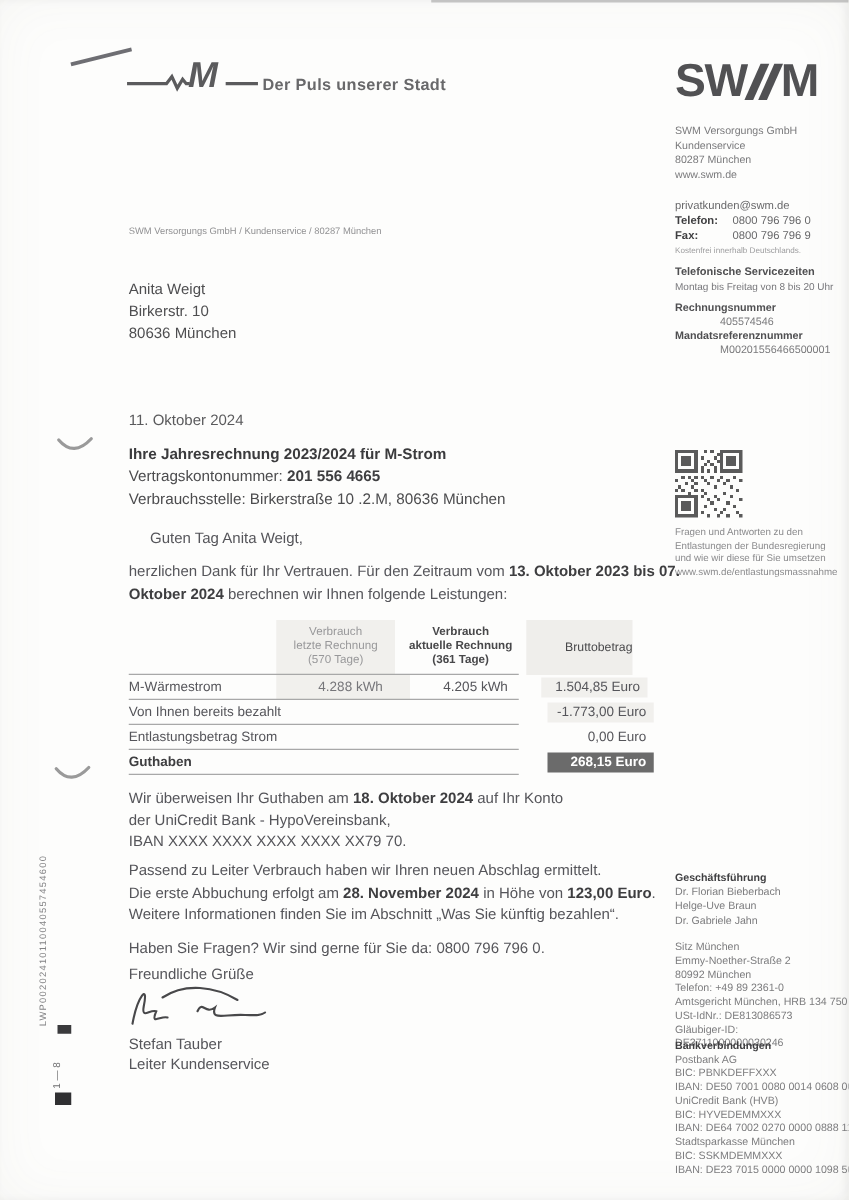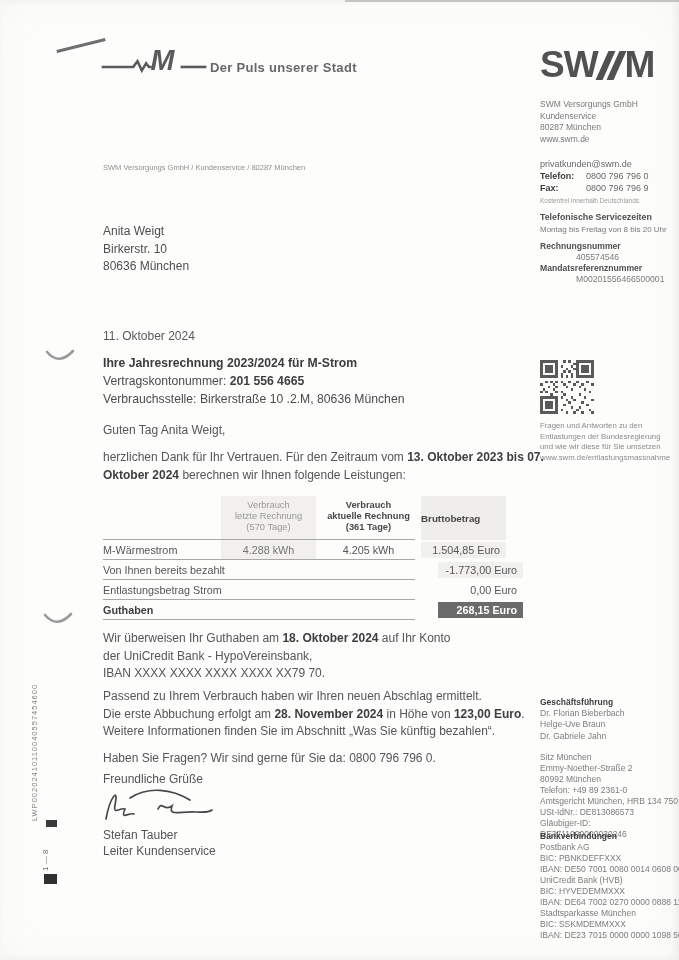--- a/index.html
+++ b/index.html
@@ -36,47 +36,47 @@
   .service-block{left:540px;top:212px;line-height:11.5px;}
   .service-block .t{font-size:8.8px;color:#4f4f51;}
   .service-block .v{font-size:8px;color:#76767a;white-space:nowrap;}
   .numbers-block{left:540px;top:241px;font-size:8.6px;line-height:11px;}
   .numbers-block .t{color:#4f4f51;}
   .numbers-block .v{color:#7a7a7c;margin-left:36px;}
 
   .qr-caption{left:540px;top:421px;font-size:7.8px;line-height:10.5px;color:#8a8a8c;white-space:nowrap;}
 
   
-  .return-line{left:103px;top:163px;font-size:7.5px;color:#909092;}
+  .return-line{left:103px;top:180px;font-size:7.5px;color:#909092;}
   .recipient{left:103px;top:175px;font-size:12px;line-height:17.5px;color:#4e4e50;margin-top:48px;}
 
   
   .date-line{left:103px;top:329px;font-size:12px;color:#5a5a5c;}
   .subject-block{left:103px;top:354px;font-size:12.2px;line-height:18px;color:#4c4c4e;}
   .subject-block .subj{font-weight:bold;color:#3b3b3d;}
-  .salutation{left:103px;top:423px;font-size:12px;color:#55555a;}
+  .salutation{left:120px;top:423px;font-size:12px;color:#55555a;}
   .para{font-size:12px;line-height:17.5px;color:#55555a;width:452px;}
   .intro{left:103px;top:449px;}
   .p-transfer{left:103px;top:630px;}
   .p-abschlag{left:103px;top:688px;}
   .p-question{left:103px;top:750px;}
   .closing{left:103px;top:772px;font-size:12px;color:#55555a;}
   .sig-name{left:103px;top:827px;font-size:12px;line-height:16px;color:#55555a;}
 
   
   .inv-table{left:103px;top:496px;width:420px;font-size:10.8px;color:#55555a;}
   .trow{display:flex;position:relative;height:20px;align-items:center;}
   .thead{height:44px;align-items:flex-start;}
   .c-label{width:118px;}
   .c-last{width:95px;text-align:center;}
   .c-cur{width:105px;text-align:center;}
   .c-amt{width:85px;text-align:right;}
   .thead .c-last{background:#f1f0ed;font-size:9.3px;line-height:11px;color:#98989a;padding-top:4px;height:40px;}
   .thead .c-cur{font-size:9.3px;line-height:11px;font-weight:bold;color:#48484a;padding-top:4px;}
-  .thead .c-amt{background:#efeeeb;font-weight:bold;font-size:9.8px;color:#48484a;text-align:left;padding-top:17px;height:27px;}
+  .thead .c-amt{background:#efeeeb;font-weight:normal;font-size:9.8px;color:#48484a;text-align:right;padding-top:17px;height:27px;}
   .rowline{position:absolute;left:0;bottom:0;width:312px;border-bottom:1px solid #a8a8a8;}
   .amt-box{display:block;width:79px;padding:2px 6px 2px 0;}
   .shade{background:#f1f0ed;}
   .amt-dark{background:#6b6b6b;color:#fff;font-weight:bold;}
 
   
   .v-code{left:30px;top:583px;height:238px;writing-mode:vertical-rl;transform:rotate(180deg);
           font-size:7.5px;letter-spacing:1px;color:#838385;}
   .omr-sq1{left:46px;top:820px;width:11px;height:7px;background:#3a3a3c;}
   .v-pagemark{left:41px;top:831px;height:40px;writing-mode:vertical-rl;transform:rotate(180deg);
@@ -202,21 +202,21 @@
         <div>Verbrauch</div>
         <div>aktuelle Rechnung</div>
         <div>(361 Tage)</div>
       </div>
       <div class="c-amt">Bruttobetrag</div>
       <div class="rowline"></div>
     </div>
 
     <div class="trow">
       <div class="c-label">M-Wärmestrom</div>
-      <div class="c-last shade" style="height:20px;line-height:20px;color:#76767a;">4.288 kWh</div>
+      <div class="c-last shade" style="height:20px;line-height:20px;color:#76767a;padding-left:12px;">4.288 kWh</div>
       <div class="c-cur">4.205 kWh</div>
       <div class="c-amt">
           <span class="amt-box shade">1.504,85 Euro</span>
         </div>
       <div class="rowline"></div>
     </div>
 
     <div class="trow">
       <div class="c-label" style="width:335px;">Von Ihnen bereits bezahlt</div>
       <div class="c-amt">
@@ -246,21 +246,21 @@
     <path d="M3 3 Q15 17 29 2" fill="none" stroke="#9a9a9a" stroke-width="2.6" stroke-linecap="round"></path>
   </svg>
 
   <div class="abs para p-transfer">
     <div><span>Wir überweisen Ihr Guthaben am </span><span class="b dark">18. Oktober 2024</span><span> auf Ihr Konto</span></div>
     <div>der UniCredit Bank - HypoVereinsbank,</div>
     <div>IBAN XXXX XXXX XXXX XXXX XX79 70.</div>
   </div>
 
   <div class="abs para p-abschlag">
-    <div>Passend zu Ihrem Verbrauch haben wir Ihren neuen Abschlag ermittelt.</div>
+    <div>Passend zu Leiter Verbrauch haben wir Ihren neuen Abschlag ermittelt.</div>
     <div><span>Die erste Abbuchung erfolgt am </span><span class="b dark">28. November 2024</span><span> in Höhe von </span><span class="b dark">123,00 Euro</span><span>.</span></div>
     <div>Weitere Informationen finden Sie im Abschnitt „Was Sie künftig bezahlen“.</div>
   </div>
 
   <div class="abs para p-question">Haben Sie Fragen? Wir sind gerne für Sie da: 0800 796 796 0.</div>
 
   <div class="abs closing">Freundliche Grüße</div>
   <svg class="abs" style="left:100px;top:783px;" width="118" height="44" viewBox="0 0 118 44">
     <g fill="none" stroke="#48484a" stroke-width="1.7" stroke-linecap="round">
       <path d="M6 36 C10 14, 19 3, 15 22 C13 33, 20 24, 25 26 C20 38, 29 29, 34 31"></path>

